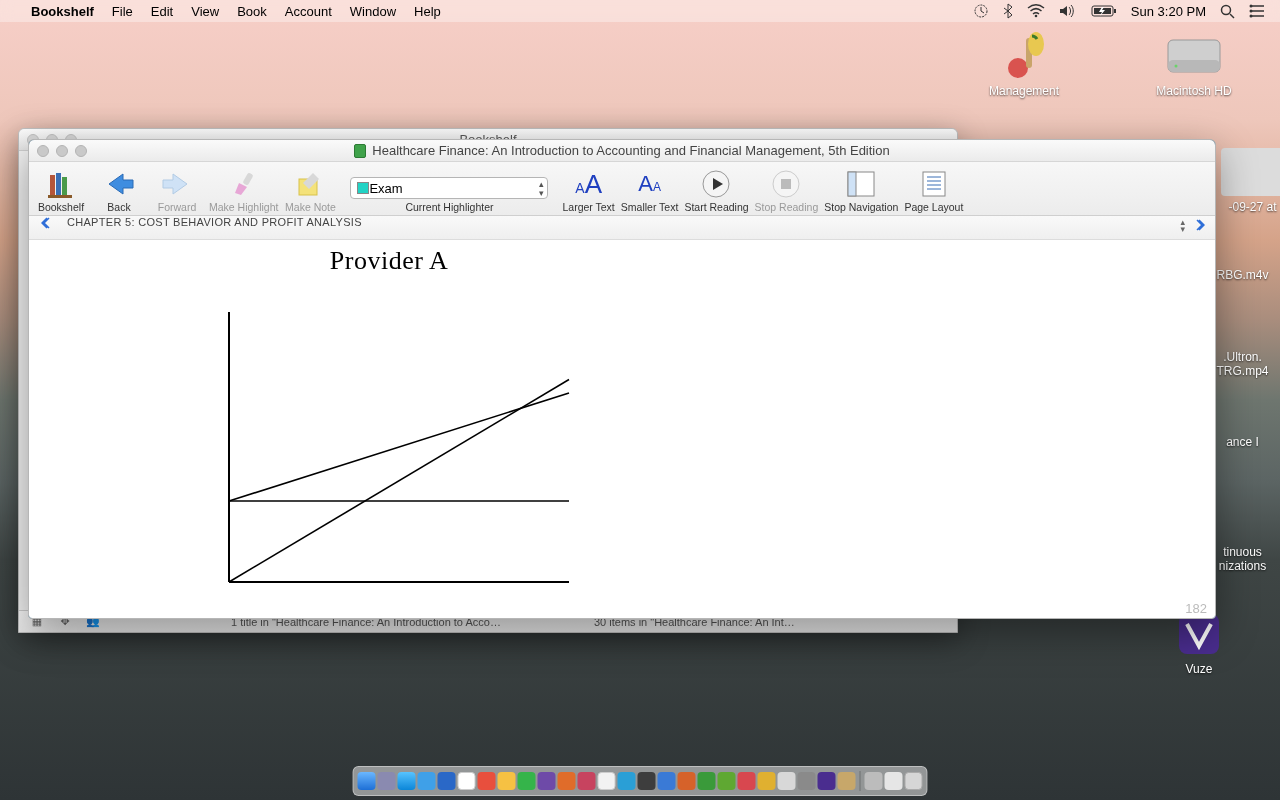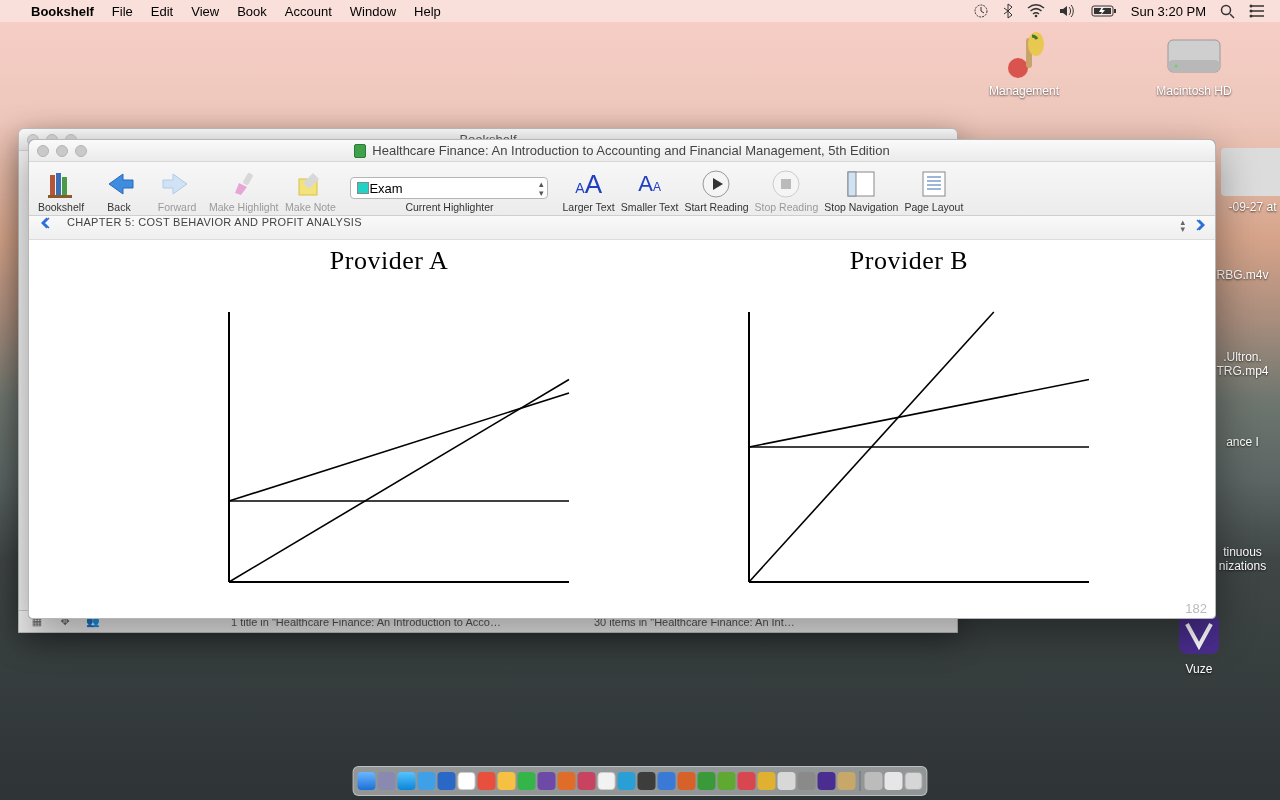--- a/index.html
+++ b/index.html
@@ -347,30 +347,20 @@
 
   <div class="content">
     <div class="chart" id="chartA" style="left:160px; top:6px; width:400px;">
       <div class="chart-title">Provider A</div>
       <svg width="400" height="310" viewBox="0 0 400 310">
           <line x1="40" y1="290" x2="380" y2="290" stroke="#000" stroke-width="2"></line>
           <line x1="40" y1="290" x2="40" y2="20" stroke="#000" stroke-width="2"></line>
           <polyline points="40,209 380,209" fill="none" stroke="#000" stroke-width="1.6"></polyline>
           <polyline points="40,209 380,101" fill="none" stroke="#000" stroke-width="1.6"></polyline>
           <polyline points="40,290 380,87.5" fill="none" stroke="#000" stroke-width="1.6"></polyline>
-        </svg>
-    </div>
-    <div class="chart" id="chartB" style="left:680px; top:6px; width:400px;">
-      <div class="chart-title">Provider B</div>
-      <svg width="400" height="310" viewBox="0 0 400 310">
-          <line x1="40" y1="290" x2="380" y2="290" stroke="#000" stroke-width="2"></line>
-          <line x1="40" y1="290" x2="40" y2="20" stroke="#000" stroke-width="2"></line>
-          <polyline points="40,155 380,155" fill="none" stroke="#000" stroke-width="1.6"></polyline>
-          <polyline points="40,155 380,87.5" fill="none" stroke="#000" stroke-width="1.6"></polyline>
-          <polyline points="40,290 284.79999999999995,20" fill="none" stroke="#000" stroke-width="1.6"></polyline>
         </svg>
     </div>
     <span class="pageno">182</span>
   </div>
 </div>
 
 <div class="dock">
   <div class="app" style="background:linear-gradient(#6ab7ff,#1d6fd6);"></div>
   <div class="app" style="background:#8a8ab0;"></div>
   <div class="app" style="background:linear-gradient(#57c3ff,#0b86d8);"></div>

